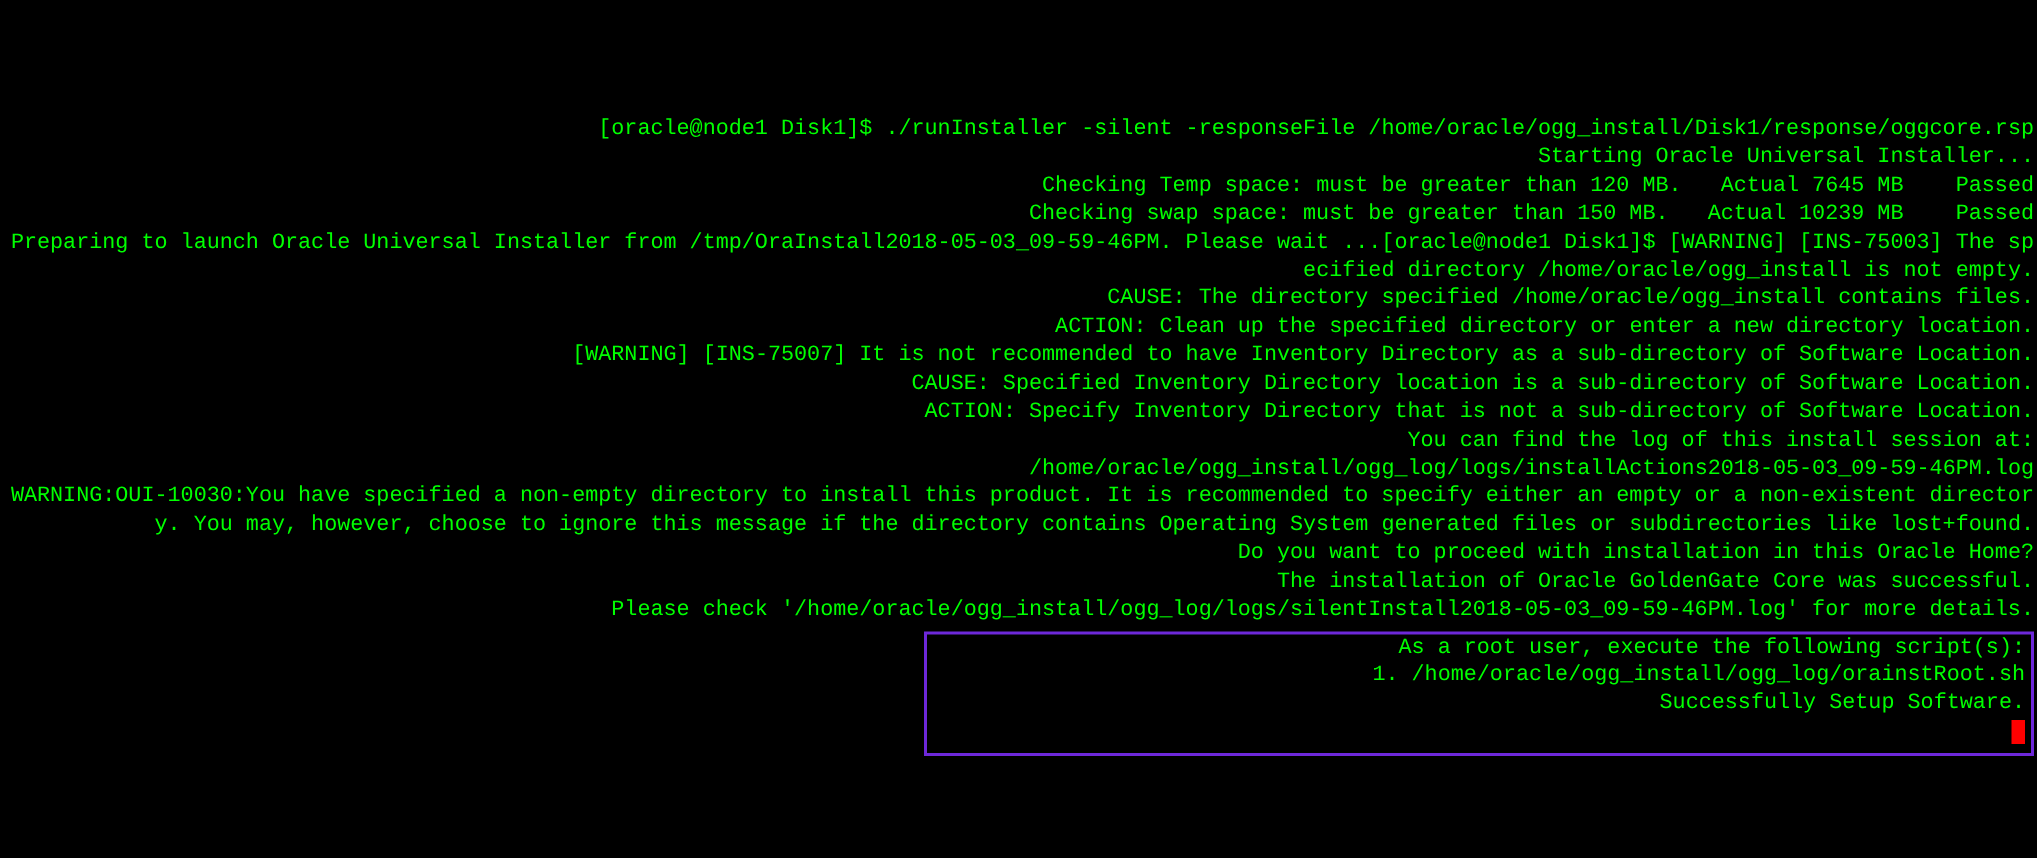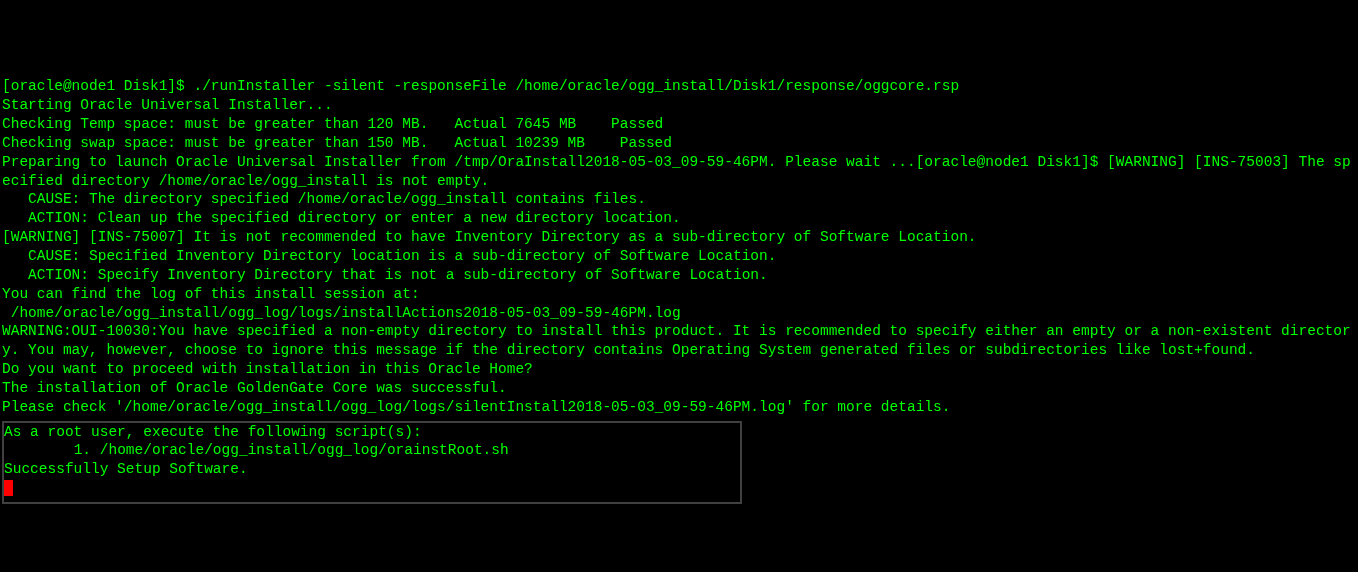--- a/index.html
+++ b/index.html
@@ -15,26 +15,27 @@
       color: #00ff00;
       padding: 2px;
       width: 1358px;
       height: 572px;
       overflow: hidden;
       white-space: pre-wrap;
       word-break: break-all;
     }
     .terminal {
       position: relative;
+      text-align: right;
     }
     .line {
       display: block;
     }
     .highlight-box {
-      border: 2px solid #404040;
+      border: 2px solid #6d28d9;
       padding: 0px 4px 4px 0px;
       margin-top: 4px;
       display: inline-block;
       width: 740px;
     }
     .cursor {
       display: inline-block;
       width: 9px;
       height: 16px;
       background: #ff0000;

